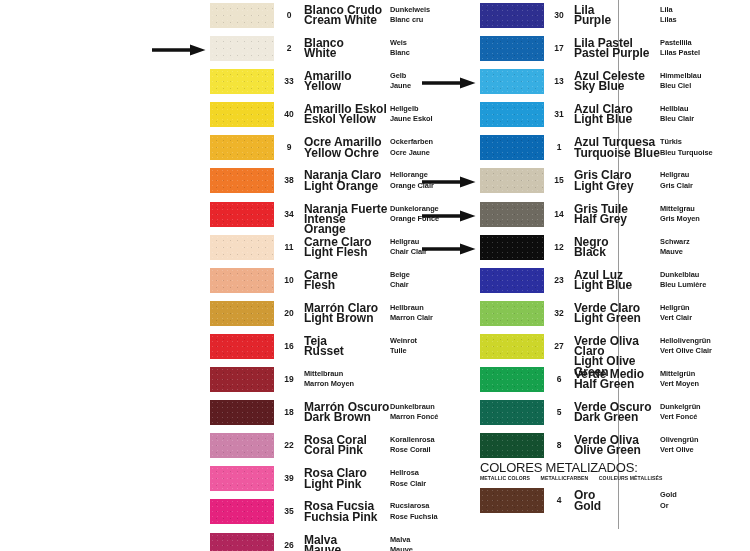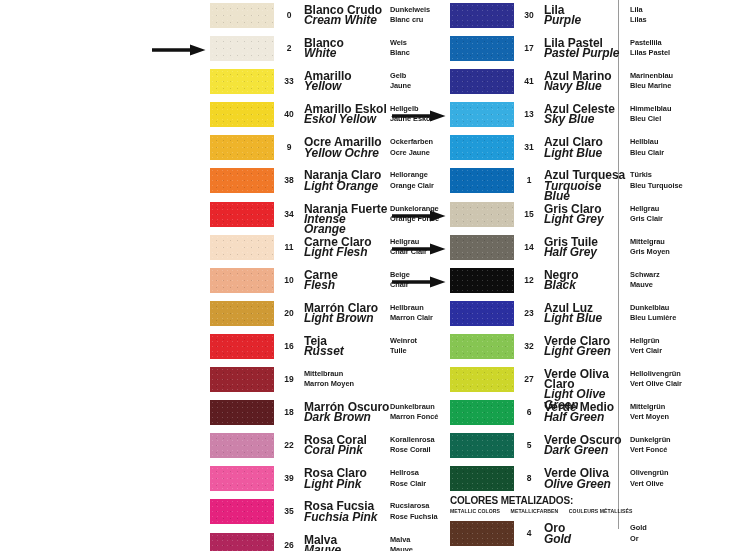--- a/index.html
+++ b/index.html
@@ -16,21 +16,21 @@
 
   
   .page-rule{
     position:absolute;left:618px;top:0px;width:1px;height:529px;
     background:#9a9a9a;
   }
 
   
   .col{position:absolute;top:0;}
   .col-left{left:150px;}
-  .col-right{left:390px;}
+  .col-right{left:420px;}
 
   .row{
     position:relative;
     height:33.1px;
     display:flex;
     align-items:flex-start;
   }
 
   
   .arrow-cell{
@@ -77,31 +77,31 @@
   }
   .names2{
     flex:0 0 74px;width:74px;
     padding-top:5px;
     font-size:7.4px;
     line-height:10.2px;
     font-weight:bold;
     letter-spacing:-.05px;
   }
   .nm-es{display:block;}
-  .nm-en{display:block;font-style:italic;}
+  .nm-en{display:block;}
   .nm-de{display:block;}
   .nm-fr{display:block;}
 
   
   .metal-head{
     position:relative;height:22px;
     padding-left:60px;
   }
   .metal-title{
-    font-size:10px;font-weight:bold;letter-spacing:-.2px;
+    font-size:13px;font-weight:normal;letter-spacing:-.2px;
     line-height:10px;
     display:block;
   }
   .metal-sub{
     display:block;
     font-size:5.1px;font-weight:bold;letter-spacing:.1px;
     line-height:8px;
     margin-top:1px;
     white-space:nowrap;
   }
@@ -430,37 +430,20 @@
       <span class="grain"></span>
     </div>
     <div class="num">17</div>
     <div class="names">
       <span class="nm-es">Lila Pastel</span>
       <span class="nm-en">Pastel Purple</span>
     </div>
     <div class="names2">
       <span class="nm-de">Pastellila</span>
       <span class="nm-fr">Lilas Pastel</span>
-    </div>
-  </div>
-      <div class="row">
-    <div class="arrow-cell">
-      
-    </div>
-    <div class="swatch" style="background: rgb(44, 47, 143);">
-      <span class="grain"></span>
-    </div>
-    <div class="num">41</div>
-    <div class="names">
-      <span class="nm-es">Azul Marino</span>
-      <span class="nm-en">Navy Blue</span>
-    </div>
-    <div class="names2">
-      <span class="nm-de">Marinenblau</span>
-      <span class="nm-fr">Bleu Marine</span>
     </div>
   </div>
       <div class="row">
     <div class="arrow-cell">
       <svg class="arrow" viewBox="0 0 54 12" xmlns="http://www.w3.org/2000/svg">
         <path d="M0 4.2 H38 V0.4 L53.5 6 L38 11.6 V7.8 H0 Z" fill="#111111"></path>
       </svg>
     </div>
     <div class="swatch" style="background: rgb(55, 174, 226);">
       <span class="grain"></span>

